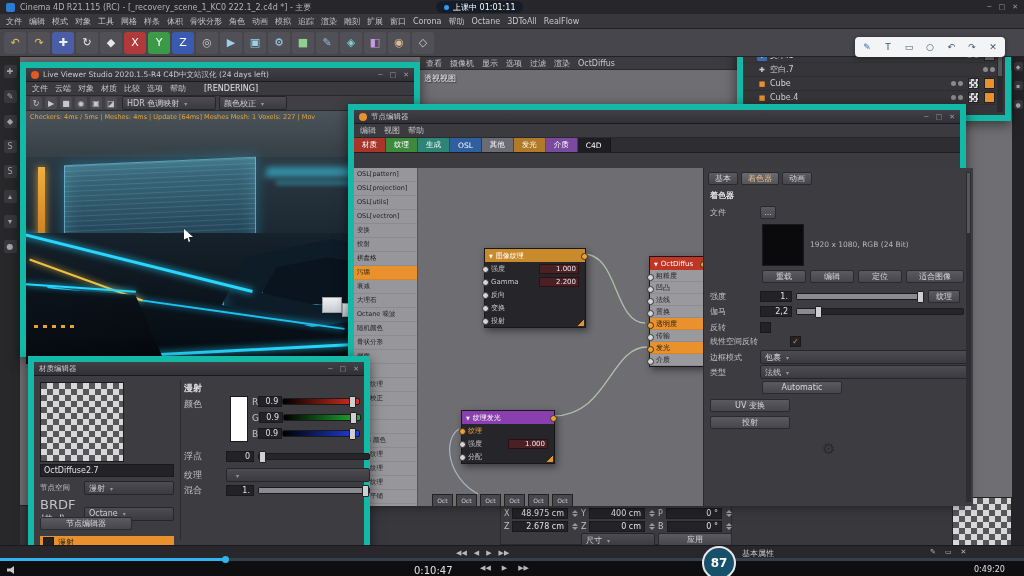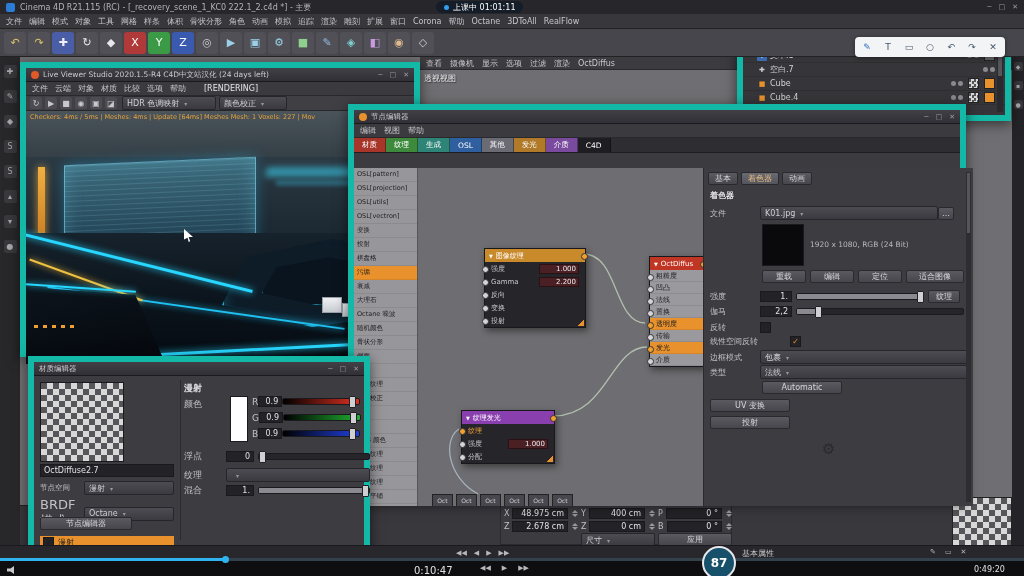--- a/index.html
+++ b/index.html
@@ -502,23 +502,20 @@
 
     <div class="spanel">
       <div class="sptabs">
         <span class="btn">基本</span>
         <span class="btn active">着色器</span>
         <span class="btn">动画</span>
       </div>
       <div class="srow" style="left:6px;top:22px;font-weight:bold;color:#e2e2e6">着色器</div>
       <div class="srow" style="left:6px;top:38px;width:258px">
         <span class="slabel" style="width:50px">文件</span>
-        <span class="dd" style="width:168px">
-            <span>K01.jpg</span>
-          </span>
         <span class="btn" style="width:16px;padding:0">…</span>
       </div>
       <div class="abs" style="left:58px;top:56px;width:40px;height:40px;background:#0a0a0c;border:1px solid #1a1a1e"></div>
       <div class="srow" style="left:106px;top:72px;color:#b8b8bc;font-size:7.5px">1920 x 1080, RGB (24 Bit)</div>
       <div class="srow" style="left:58px;top:102px;gap:4px">
         <span class="btn" style="width:44px">重载</span>
         <span class="btn" style="width:44px">编辑</span>
         <span class="btn" style="width:44px">定位</span>
         <span class="btn" style="width:58px">适合图像</span>
       </div>

